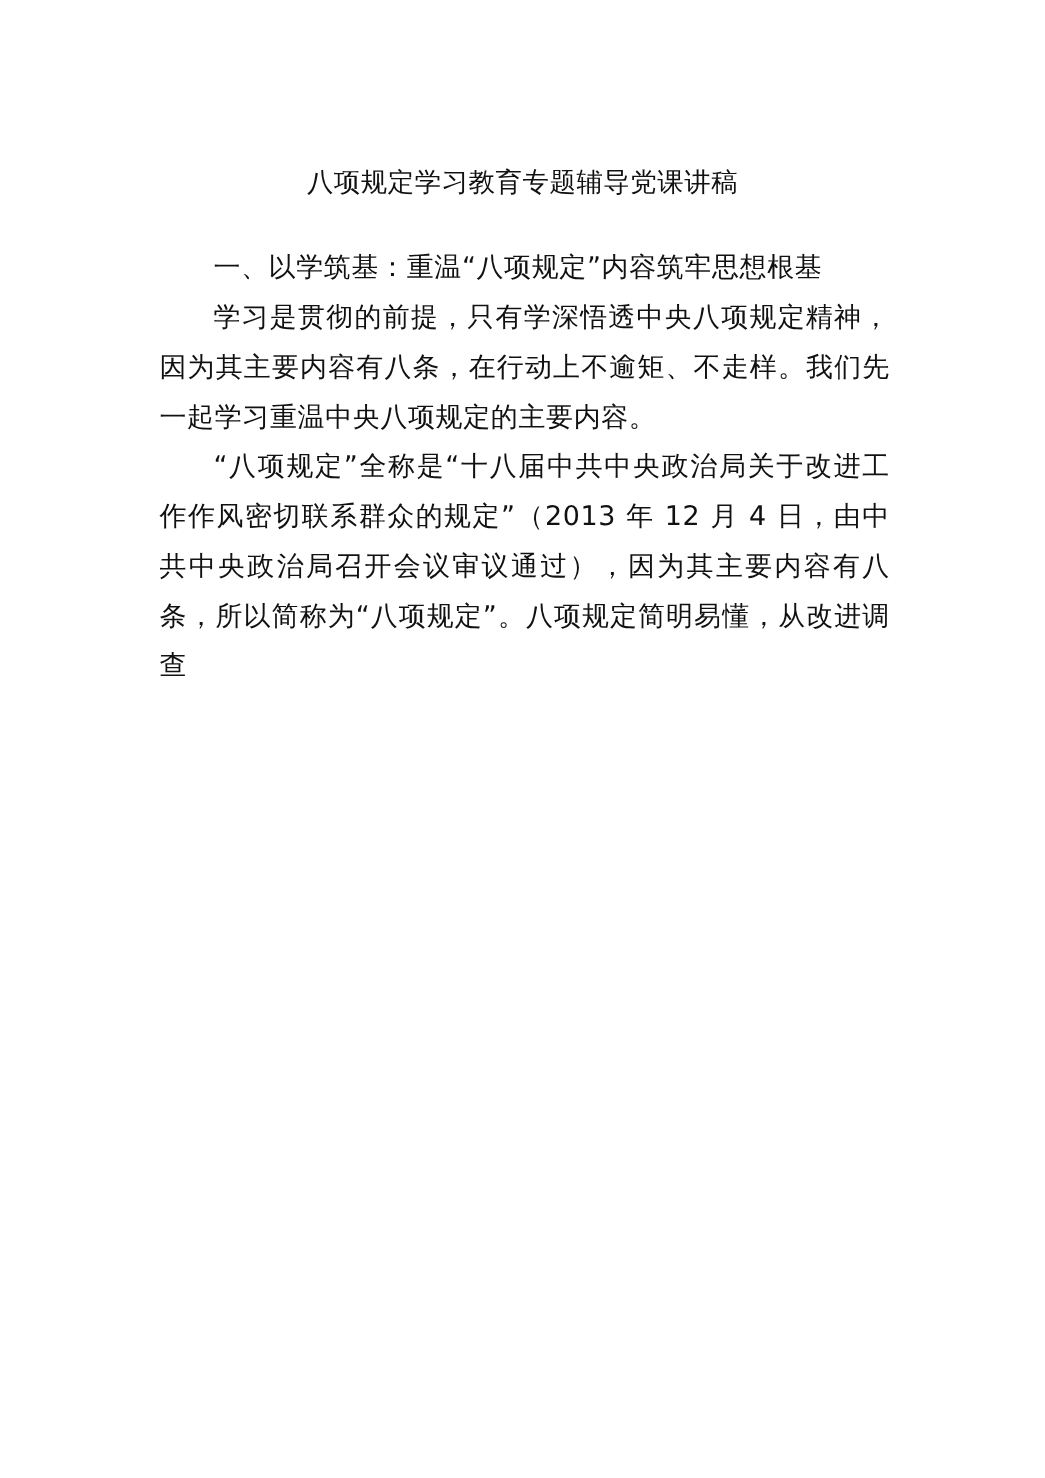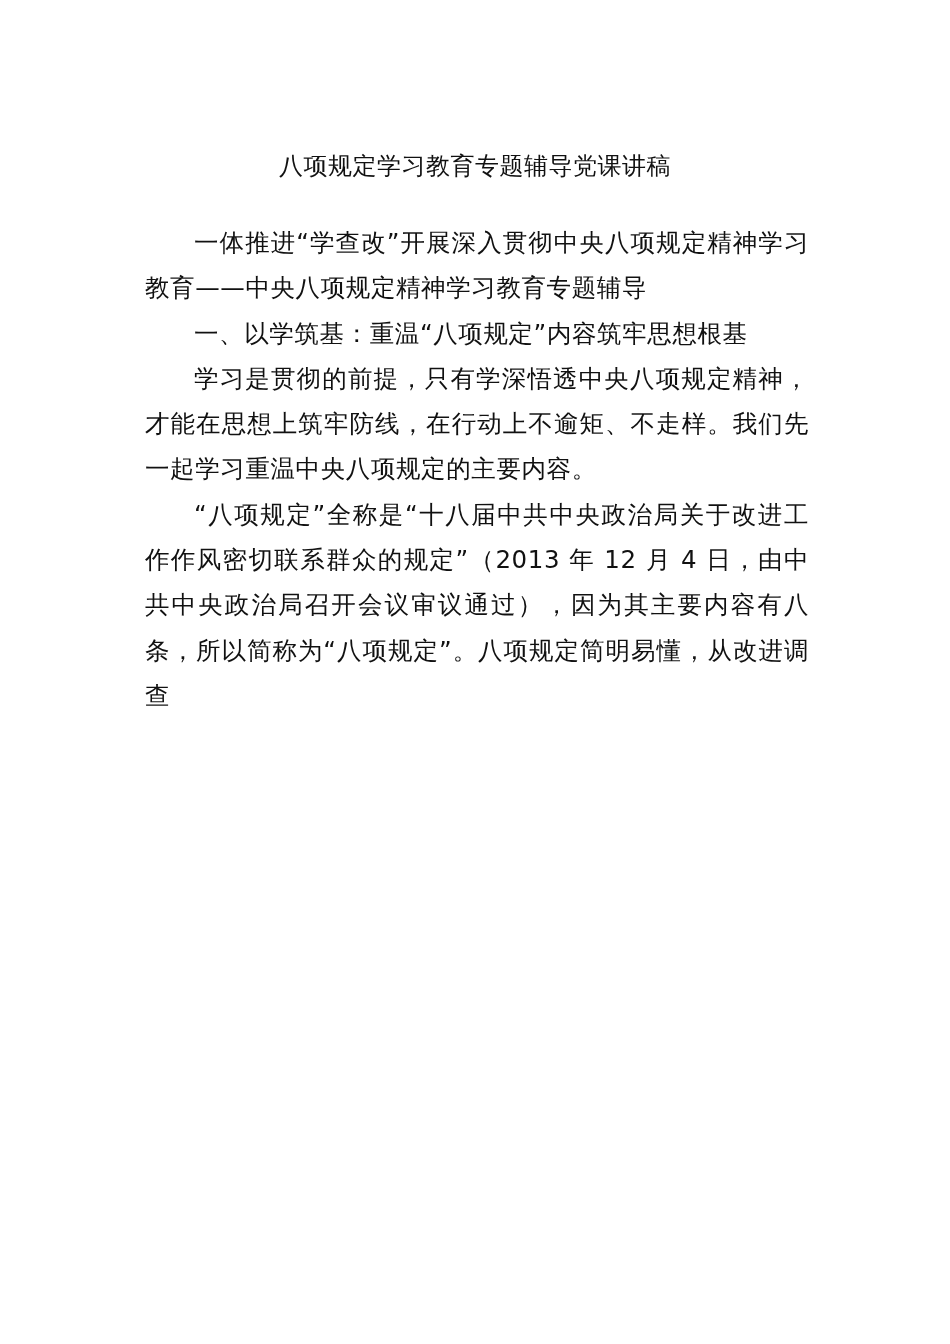--- a/index.html
+++ b/index.html
@@ -49,18 +49,17 @@
       margin: 0;
       text-indent: 2em;
     }
   </style>
 </head>
 <body>
 
 <div class="page">
   <h1 class="title">八项规定学习教育专题辅导党课讲稿</h1>
   <div class="body-text">
-    <p>一体推进“学查改”开展深入贯彻中央八项规定精神学习教育——中央八项规定精神学习教育专题辅导</p>
     <p>一、以学筑基：重温“八项规定”内容筑牢思想根基</p>
-    <p>学习是贯彻的前提，只有学深悟透中央八项规定精神，才能在思想上筑牢防线，在行动上不逾矩、不走样。我们先一起学习重温中央八项规定的主要内容。</p>
+    <p>学习是贯彻的前提，只有学深悟透中央八项规定精神，因为其主要内容有八条，在行动上不逾矩、不走样。我们先一起学习重温中央八项规定的主要内容。</p>
     <p>“八项规定”全称是“十八届中共中央政治局关于改进工作作风密切联系群众的规定”（2013 年 12 月 4 日，由中共中央政治局召开会议审议通过），因为其主要内容有八条，所以简称为“八项规定”。八项规定简明易懂，从改进调查</p>
   </div>
 </div>
 
 </body></html>

